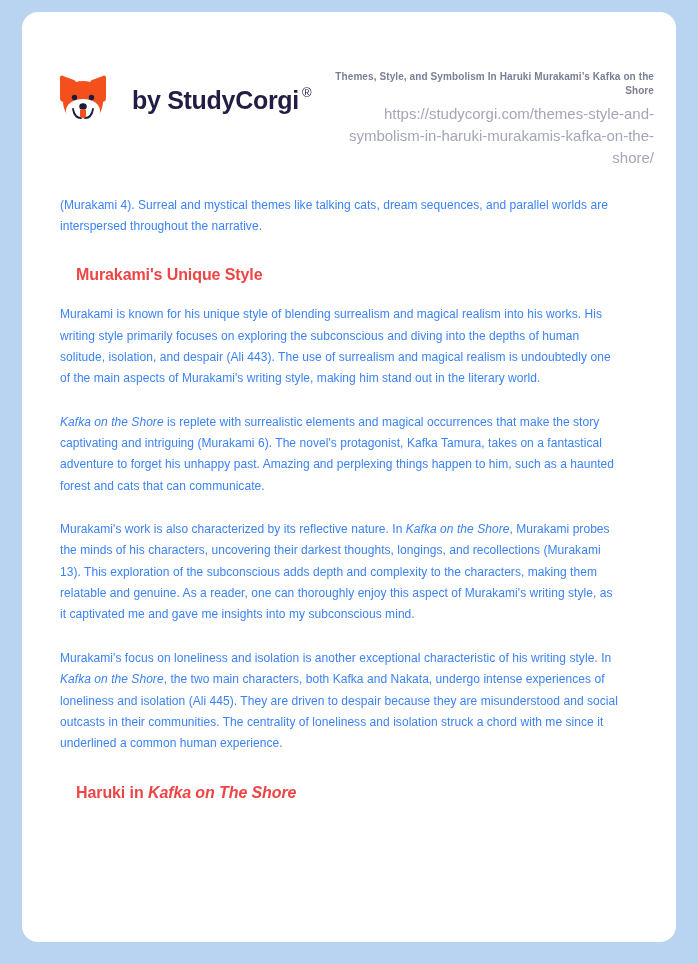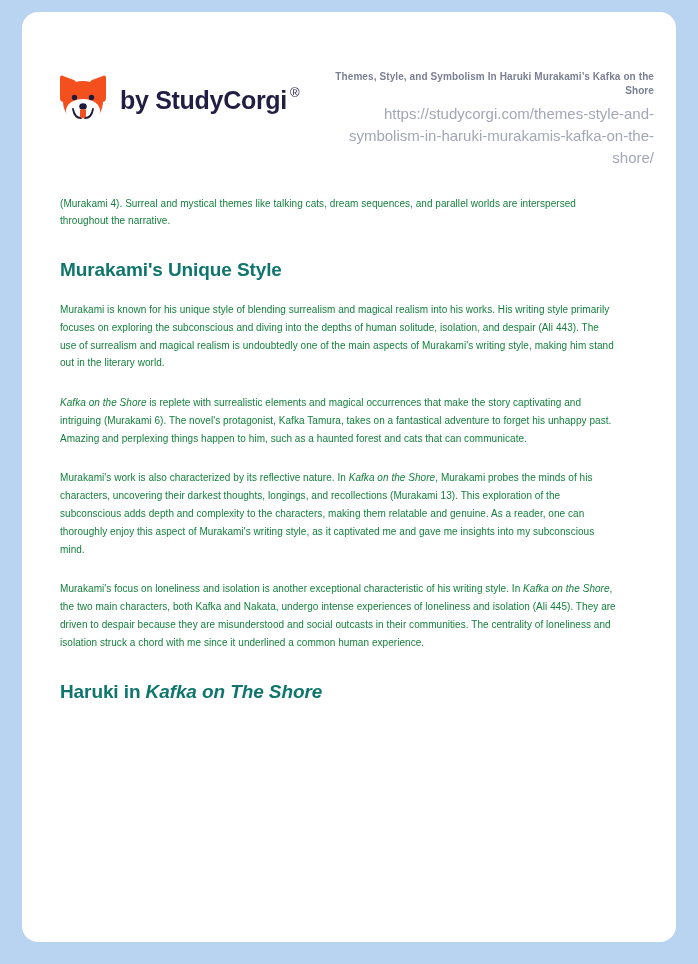--- a/index.html
+++ b/index.html
@@ -26,21 +26,21 @@
   
   .doc-header {
     display: flex;
     align-items: flex-start;
     justify-content: space-between;
     padding: 56px 22px 0 36px;
   }
   .brand {
     display: flex;
     align-items: center;
-    gap: 12px;
+    gap: 24px;
     padding-top: 6px;
   }
   .brand-mark {
     width: 50px;
     height: 52px;
     flex: 0 0 auto;
     display: block;
   }
   .brand-word {
     display: flex;
@@ -75,33 +75,33 @@
     font-size: 15px;
     line-height: 1.45;
     margin-top: 5px;
     word-break: break-word;
   }
   
   .doc-body {
     padding: 26px 42px 0 38px;
   }
   .doc-body p {
-    color: #15803d;
-    font-size: 10px;
+    color: #3b82f6;
+    font-size: 12px;
     line-height: 1.78;
     margin: 0 16px 22px 0;
     letter-spacing: 0.05px;
   }
   .doc-body p:last-child { margin-bottom: 0; }
   .doc-body h2 {
-    color: #0f766e;
-    font-size: 19px;
+    color: #ef4444;
+    font-size: 16px;
     font-weight: bold;
     line-height: 1.3;
-    margin: 26px 0 18px 0;
+    margin: 26px 0 18px 16px;
     letter-spacing: -0.1px;
   }
   .doc-body h2.first-heading { margin-top: 28px; }
   .doc-body h2.tail-heading { margin-top: 28px; margin-bottom: 0; }
   em, .ital { font-style: italic; }
   h2 em { font-style: italic; font-weight: bold; }
 </style>
 </head>
 <body>
 

